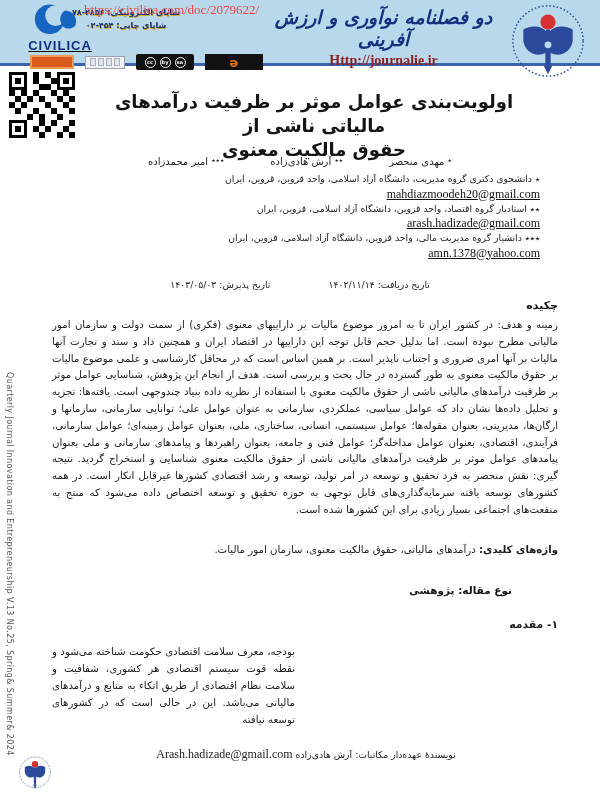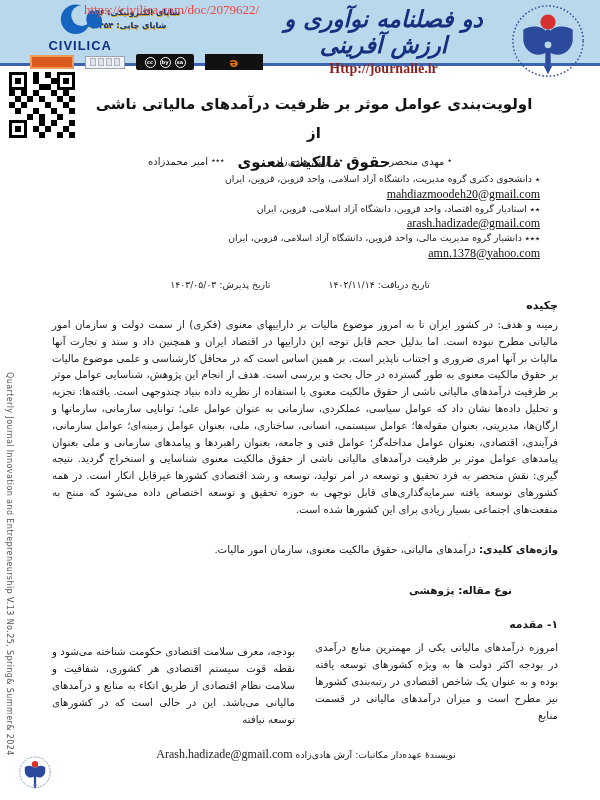--- a/index.html
+++ b/index.html
@@ -3,31 +3,31 @@
 <meta charset="utf-8">
 <style>
   * { margin:0; padding:0; box-sizing:border-box; }
   html,body { background:#ffffff; }
   body { width:600px; height:800px; font-family:"DejaVu Sans", sans-serif; }
   .page { position:relative; width:600px; height:800px; background:#fff; overflow:hidden; }
 
   
   .banner { position:absolute; top:0; left:0; width:600px; height:66px;
             background:#bad8ec; border-bottom:3px solid #3c63ae; }
-  .civilica { position:absolute; top:3px; left:8px; z-index:6; width:104px; text-align:right; }
+  .civilica { position:absolute; top:3px; left:8px; z-index:6; width:104px; text-align:center;text-decoration:underline; }
   .civilica-text { font-family:"Liberation Sans", sans-serif; font-weight:bold;
                    font-size:13px; color:#0d2f7e; letter-spacing:1px; margin-top:-3px; }
   .issn { position:absolute; top:7px; left:56px; width:140px; z-index:4; direction:rtl;
           text-align:center; font-size:8px; font-weight:bold; color:#15337e;
           line-height:1.6; text-shadow:0.5px 0.5px 0 #d8a516; }
   .doc-url { position:absolute; top:2px; left:84px; z-index:7;
              font-family:"Liberation Serif", serif; font-size:13px; color:#ef4444; }
   .callig { position:absolute; top:6px; right:104px; width:225px; z-index:3;
             text-align:center; direction:rtl; }
-  .callig-title { font-size:23px; font-weight:bold; font-style:italic; color:#16307f; }
+  .callig-title { font-size:19px; font-weight:bold; font-style:italic; color:#16307f; }
   .callig-site { margin-top:3px; font-family:"Liberation Serif", serif; font-style:normal;
                  font-weight:bold; font-size:14px; color:#8c1f1f; }
   .emblem { position:absolute; top:2px; right:14px; width:76px; height:78px; z-index:5; }
 
   
   .badges { position:absolute; top:54px; left:30px; z-index:6; display:flex;
             align-items:center; gap:11px; }
   .badge-orange { width:44px; height:14px; background:#d95b1e; border:2px solid #f09a5a; }
   .badge-counter { width:40px; height:13px; background:#f3f3f7; border:1px solid #9aa0ad;
                    display:flex; align-items:center; justify-content:center; gap:2px; }
@@ -36,21 +36,21 @@
               align-items:center; justify-content:center; gap:4px; }
   .badge-cc span { width:11px; height:11px; border:1px solid #fff; border-radius:50%;
                    color:#fff; font-size:5px; line-height:9px; text-align:center; font-weight:bold; }
   .badge-oa { width:58px; height:16px; background:#111; display:flex; align-items:center;
               justify-content:center; color:#e8730f; font-weight:bold; font-size:13px; line-height:1; }
 
   .qr { position:absolute; top:72px; left:8px; width:68px; height:66px; }
 
   
   .title { position:absolute; top:90px; left:90px; right:62px; text-align:center;
-           direction:rtl; font-weight:bold; font-size:15px; color:#141414; line-height:29px; }
+           direction:rtl; font-weight:bold; font-size:18px; color:#141414; line-height:24px; }
   .authors { position:absolute; top:156px; left:60px; right:60px; direction:rtl;
              display:flex; justify-content:center; gap:46px; font-size:10px; color:#1d1d1d; }
   .authors .marker { font-size:8px; vertical-align:top; }
   .affils { position:absolute; top:172px; left:60px; right:60px; text-align:right;
             direction:rtl; font-size:9.3px; color:#222; line-height:14.5px; }
   .affil-email { direction:ltr; font-family:"Liberation Serif", serif; font-size:12px;
                  color:#111; text-decoration:underline; line-height:15px; }
   .dates { position:absolute; top:279px; left:60px; right:60px; direction:rtl;
            display:flex; justify-content:center; gap:58px; font-size:9.3px; color:#222; }
 
@@ -241,21 +241,20 @@
 
   <div class="keywords">
     <span class="kw-label">واژه‌های کلیدی:</span><span> درآمدهای مالیاتی، حقوق مالکیت معنوی، سازمان امور مالیات.</span>
   </div>
 
   <div class="article-type">نوع مقاله: پژوهشی</div>
 
   <div class="intro">
     <div class="col col-right">
       <div class="intro-heading">۱- مقدمه</div>
-      <div>امروزه درآمدهای مالیاتی یکی از مهمترین منابع درآمدی در بودجه اکثر دولت ها به ویژه کشورهای توسعه یافته بوده و به عنوان یک شاخص اقتصادی در رتبه‌بندی کشورها نیز مطرح است و میزان درآمدهای مالیاتی در قسمت منابع</div>
     </div>
     <div class="col col-left">
       <div>بودجه، معرف سلامت اقتصادی حکومت شناخته می‌شود و نقطه قوت سیستم اقتصادی هر کشوری، شفافیت و سلامت نظام اقتصادی از طریق اتکاء به منابع و درآمدهای مالیاتی می‌باشد. این در حالی است که در کشورهای توسعه نیافته</div>
     </div>
   </div>
 
   <div class="correspondence">
     <span>نویسندهٔ عهده‌دار مکاتبات: آرش هادی‌زاده </span><span class="corr-email">Arash.hadizade@gmail.com</span>
   </div>
 

